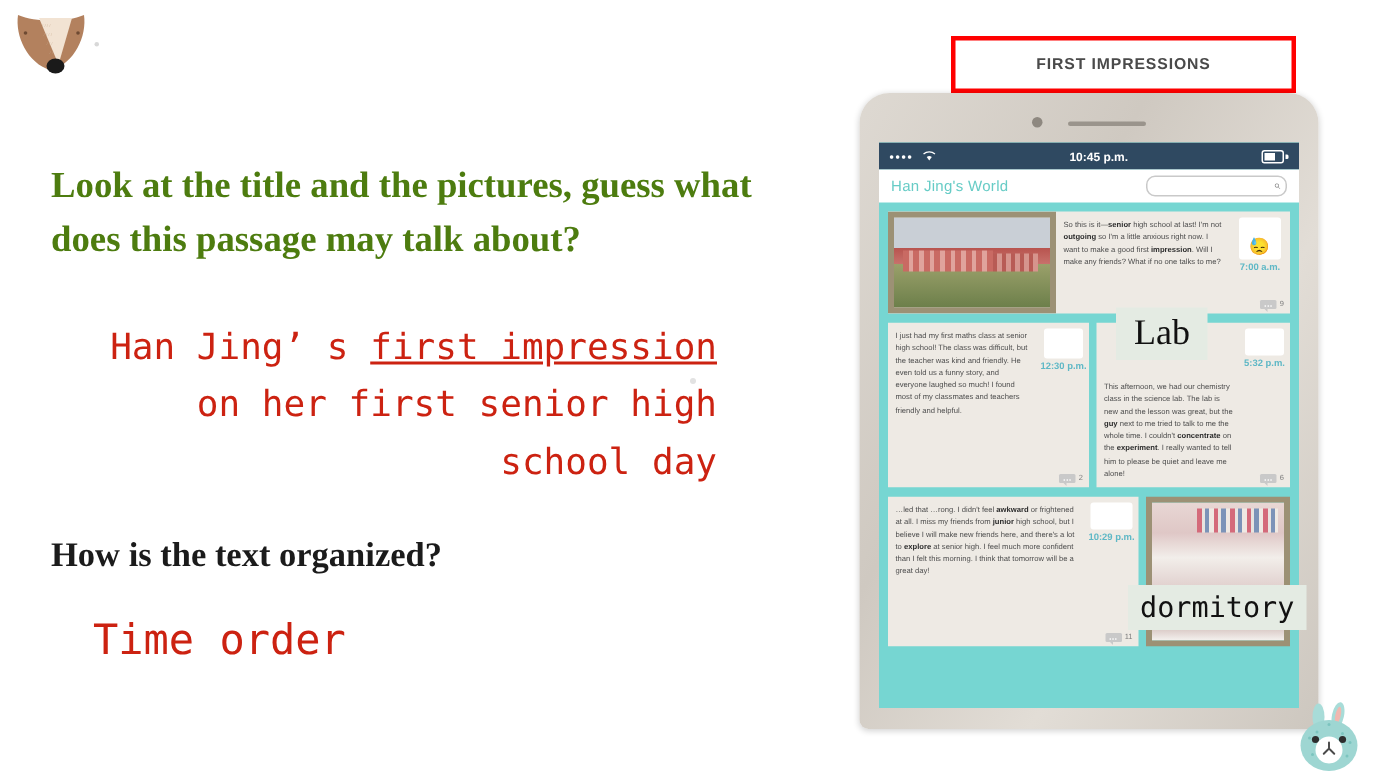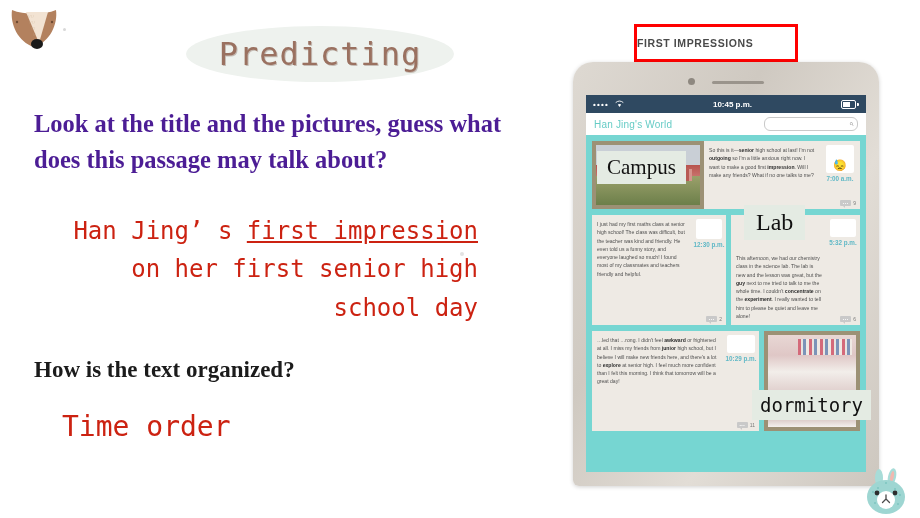--- a/index.html
+++ b/index.html
@@ -22,21 +22,21 @@
     position:absolute;inset:0;display:flex;align-items:center;justify-content:center;
     font-family:"DejaVu Sans Mono", monospace;
     font-size:32px;letter-spacing:1px;color:#9a7160;
     text-shadow:1px 1px 0 rgba(120,90,75,.35);
   }
 
   
   .q1{
     position:absolute;left:34px;top:106px;width:500px;
     font-family:"Liberation Serif", serif;font-weight:bold;font-size:24.5px;
-    line-height:1.45;color:#4c1d95;
+    line-height:1.45;color:#4d7c0f;
   }
   .answer1{
     position:absolute;left:58px;top:212px;width:420px;
     font-family:"DejaVu Sans Mono", monospace;font-size:24px;line-height:1.6;
     color:#cc2211;
     text-align:right;
   }
   .answer1 u{text-decoration:underline;text-underline-offset:2px;}
   .q2{
     position:absolute;left:34px;top:357px;width:470px;
@@ -45,23 +45,23 @@
   }
   .answer2{
     position:absolute;left:62px;top:410px;
     font-family:"DejaVu Sans Mono", monospace;font-size:28px;
     color:#cc2211;
   }
   .faint-dot{position:absolute;left:460px;top:252px;width:4px;height:4px;background:#e2e2e2;border-radius:50%;}
 
   
   .fi-banner{
-    position:absolute;left:634px;top:24px;width:164px;height:38px;
+    position:absolute;left:634px;top:24px;width:230px;height:38px;
     background:#ffffff;border:3px solid #ff0000;box-sizing:border-box;
-    display:flex;align-items:center;justify-content:flex-start;
+    display:flex;align-items:center;justify-content:center;
   }
   .fi-banner span{
     font-family:"Liberation Sans", sans-serif;font-weight:bold;font-size:10.5px;
     letter-spacing:.6px;color:#4a4a4a;
   }
 
   
   .tablet{
     position:absolute;left:573px;top:62px;width:306px;height:424px;
     background:linear-gradient(120deg,#ded9d2 0%,#cfc9c1 35%,#e2ddd6 65%,#cdc7bf 100%);
@@ -187,24 +187,20 @@
         <text x="21" y="18">/ / / /</text>
       <text x="23" y="24">/ / /</text>
         <text x="25" y="30">/ /</text>
     </g>
     <circle cx="9" cy="16" r="1.2" fill="#6e4a33"></circle>
     <circle cx="44" cy="16" r="1.2" fill="#6e4a33"></circle>
     <ellipse cx="29" cy="38" rx="6" ry="5" fill="#1a1a1a"></ellipse>
   </svg>
   <div class="bear-dot"></div>
 
-  <div class="title-wrap">
-    <div class="title-ellipse"></div>
-    <div class="title-text">Predicting</div>
-  </div>
 
   <div class="q1">Look at the title and the pictures, guess what does this passage may talk about?</div>
 
   <div class="answer1"><span>Han Jing’ s </span><u>first impression</u><span> on her first senior high school day</span></div>
 
   <div class="faint-dot"></div>
 
   <div class="q2">How is the text organized?</div>
   <div class="answer2">Time order</div>
 
@@ -301,21 +297,20 @@
               <span>11</span>
             </div>
           </div>
           <div class="dorm-photo"></div>
         </div>
 
       </div>
     </div>
   </div>
 
-  <div class="lbl lbl-serif" id="lbl-campus">Campus</div>
   <div class="lbl lbl-serif" id="lbl-lab">Lab</div>
   <div class="lbl lbl-mono" id="lbl-dorm">dormitory</div>
 
   <svg class="bunny" viewBox="0 0 48 48">
     <ellipse cx="17" cy="10" rx="4" ry="9" fill="#a8dcd8"></ellipse>
     <ellipse cx="30" cy="9" rx="4" ry="9" fill="#a8dcd8" transform="rotate(12 30 9)"></ellipse>
     <ellipse cx="30" cy="9" rx="1.8" ry="6" fill="#f0b8b0" transform="rotate(12 30 9)"></ellipse>
     <ellipse cx="24" cy="29" rx="19" ry="17" fill="#9ed6d2"></ellipse>
     <g fill="#7cc4bf">
       <circle cx="11" cy="24" r="1"></circle>

